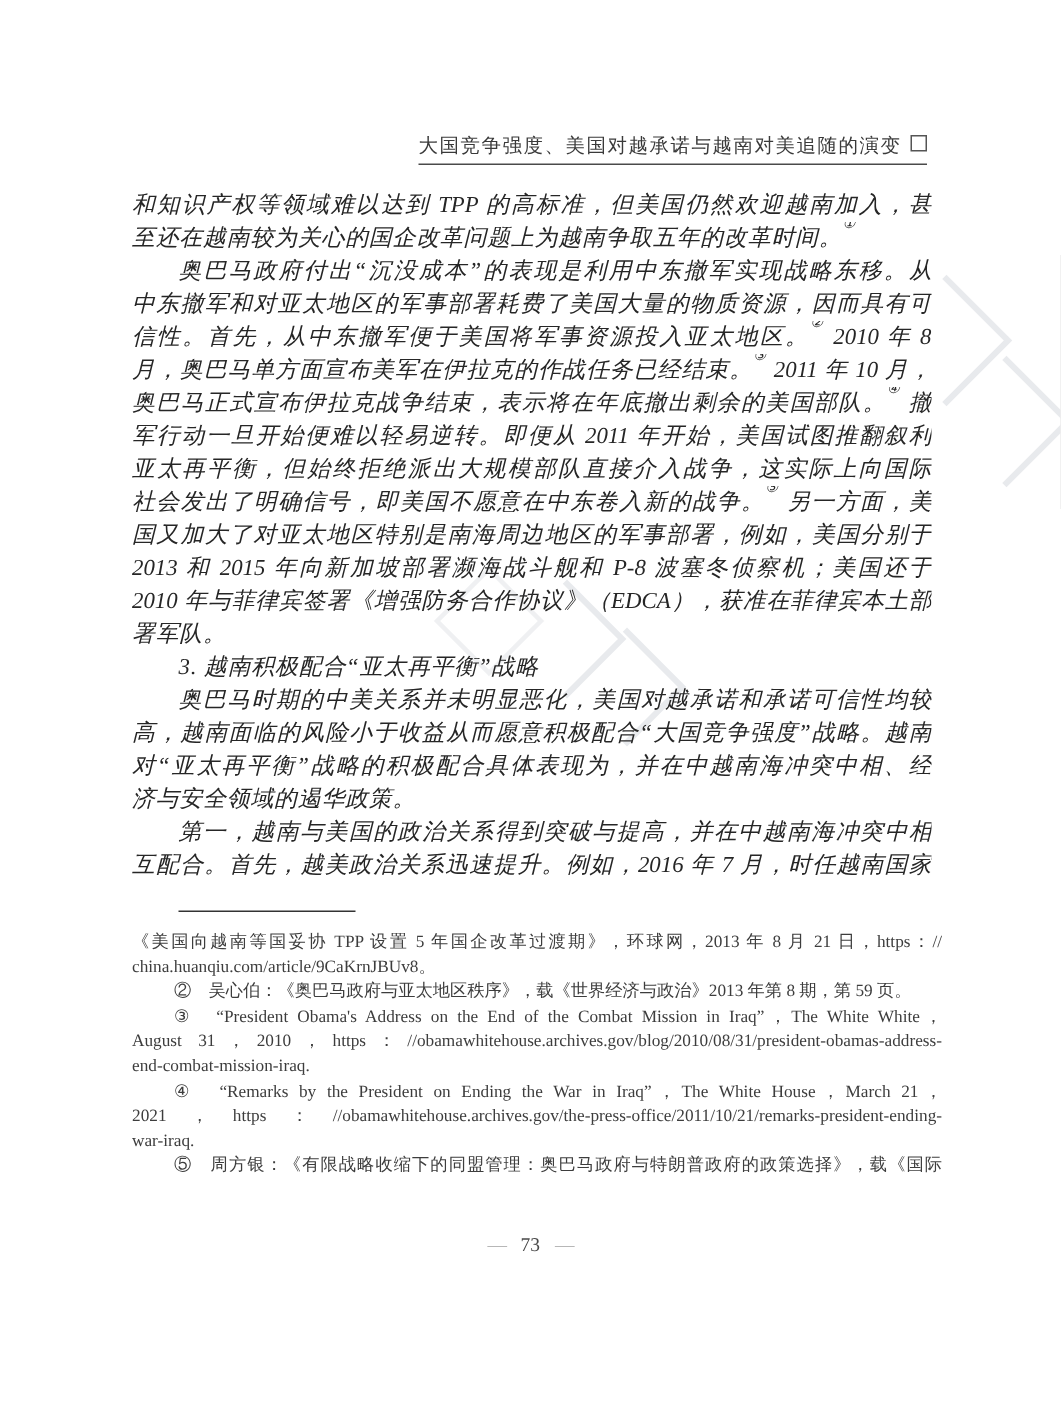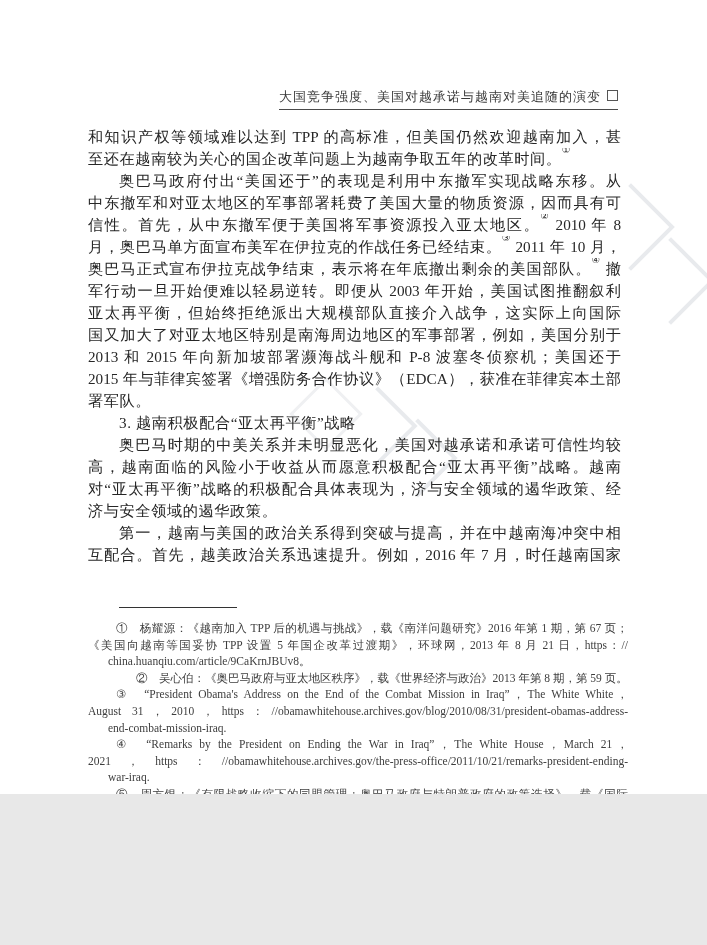--- a/index.html
+++ b/index.html
@@ -1,18 +1,18 @@
 <!DOCTYPE html>
 <html><head>
 <meta charset="utf-8">
 <style>
   html,body{margin:0;padding:0;background:#e8e8e8;}
   .page{
     position:relative;
-    width:707px;height:794px;
+    width:707px;height:945px;
     margin:0 auto;
     background:#ffffff;
     font-family:"Liberation Serif","DejaVu Serif",serif;
     overflow:hidden;
   }
   
   .wm{
     position:absolute;
     border-top:4px solid rgba(203,209,215,0.45);
     border-right:4px solid rgba(203,209,215,0.45);
@@ -40,21 +40,21 @@
     vertical-align:baseline;
   }
   
   .bodytext{
     position:absolute;top:126px;left:88px;width:533px;
     font-size:15.2px;color:#262626;
   }
   .bodytext .tline{
     height:22px;line-height:22px;
     text-align:justify;text-align-last:justify;
-    overflow:hidden;white-space:nowrap;
+    overflow:hidden;white-space:nowrap;font-style:italic;
   }
   .bodytext .tline.end{
     text-align:center;text-align-last:left;
     letter-spacing:0.6px;
   }
   .tline.ind{padding-left:31px;}
   .bodytext sup{
     font-size:9.5px;line-height:1;
     position:relative;top:-5px;
     letter-spacing:0;
@@ -67,21 +67,21 @@
   
   .footnotes{
     position:absolute;top:620px;left:88px;width:540px;
     font-size:11.5px;color:#3d3d3d;
   }
   .footnotes .tline{
     height:16.6px;line-height:16.6px;
     text-align:justify;text-align-last:justify;
     overflow:hidden;white-space:nowrap;
   }
-  .footnotes .tline.end{text-align:center;text-align-last:left;margin-left:20px;}
+  .footnotes .tline.end{text-align:center;text-align-last:left;}
   .footnotes .tline.ind{padding-left:28px;}
   
   .pageno{
     position:absolute;top:822px;left:0;right:0;
     text-align:center;font-size:13px;color:#4a4a4a;
   }
   .pageno .dash{color:#b3b3b3;margin:0 10px;letter-spacing:-1px;}
 </style>
 </head>
 <body>
@@ -94,44 +94,44 @@
   <div class="wm" style="left:350px;top:398px;width:52px;height:52px;"></div>
   <div class="wm" style="left:390px;top:430px;width:52px;height:52px;"></div>
 
   <div class="hdr">
     <span class="hdr-inner"><span>大国竞争强度、美国对越承诺与越南对美追随的演变</span><span class="hdr-box"></span></span>
   </div>
 
   <div class="bodytext">
       <div class="tline">和知识产权等领域难以达到 TPP 的高标准，但美国仍然欢迎越南加入，甚</div>
       <div class="tline end">至还在越南较为关心的国企改革问题上为越南争取五年的改革时间。<sup>①</sup></div>
-      <div class="tline ind">奥巴马政府付出“美国还于”的表现是利用中东撤军实现战略东移。从</div>
+      <div class="tline ind">奥巴马政府付出“沉没成本”的表现是利用中东撤军实现战略东移。从</div>
       <div class="tline">中东撤军和对亚太地区的军事部署耗费了美国大量的物质资源，因而具有可</div>
       <div class="tline">信性。首先，从中东撤军便于美国将军事资源投入亚太地区。<sup>②</sup> 2010 年 8</div>
       <div class="tline">月，奥巴马单方面宣布美军在伊拉克的作战任务已经结束。<sup>③</sup> 2011 年 10 月，</div>
       <div class="tline">奥巴马正式宣布伊拉克战争结束，表示将在年底撤出剩余的美国部队。<sup>④</sup> 撤</div>
-      <div class="tline">军行动一旦开始便难以轻易逆转。即便从 2003 年开始，美国试图推翻叙利</div>
+      <div class="tline">军行动一旦开始便难以轻易逆转。即便从 2011 年开始，美国试图推翻叙利</div>
       <div class="tline">亚太再平衡，但始终拒绝派出大规模部队直接介入战争，这实际上向国际</div>
+      <div class="tline">社会发出了明确信号，即美国不愿意在中东卷入新的战争。<sup>⑤</sup> 另一方面，美</div>
       <div class="tline">国又加大了对亚太地区特别是南海周边地区的军事部署，例如，美国分别于</div>
       <div class="tline">2013 和 2015 年向新加坡部署濒海战斗舰和 P-8 波塞冬侦察机；美国还于</div>
-      <div class="tline">2015 年与菲律宾签署《增强防务合作协议》（EDCA），获准在菲律宾本土部</div>
+      <div class="tline">2010 年与菲律宾签署《增强防务合作协议》（EDCA），获准在菲律宾本土部</div>
       <div class="tline end">署军队。</div>
       <div class="tline ind end">3. 越南积极配合“亚太再平衡”战略</div>
       <div class="tline ind">奥巴马时期的中美关系并未明显恶化，美国对越承诺和承诺可信性均较</div>
-      <div class="tline">高，越南面临的风险小于收益从而愿意积极配合“亚太再平衡”战略。越南</div>
-      <div class="tline">对“亚太再平衡”战略的积极配合具体表现为，济与安全领域的遏华政策、经</div>
+      <div class="tline">高，越南面临的风险小于收益从而愿意积极配合“大国竞争强度”战略。越南</div>
+      <div class="tline">对“亚太再平衡”战略的积极配合具体表现为，并在中越南海冲突中相、经</div>
       <div class="tline end">济与安全领域的遏华政策。</div>
       <div class="tline ind">第一，越南与美国的政治关系得到突破与提高，并在中越南海冲突中相</div>
       <div class="tline">互配合。首先，越美政治关系迅速提升。例如，2016 年 7 月，时任越南国家</div>
     </div>
 
   <div class="fnsep"></div>
 
   <div class="footnotes">
-      <div class="tline ind">①　杨耀源：《越南加入 TPP 后的机遇与挑战》，载《南洋问题研究》2016 年第 1 期，第 67 页；</div>
       <div class="tline">《美国向越南等国妥协 TPP 设置 5 年国企改革过渡期》，环球网，2013 年 8 月 21 日，https：//</div>
       <div class="tline end">china.huanqiu.com/article/9CaKrnJBUv8。</div>
       <div class="tline ind end">②　吴心伯：《奥巴马政府与亚太地区秩序》，载《世界经济与政治》2013 年第 8 期，第 59 页。</div>
       <div class="tline ind">③　“President Obama's Address on the End of the Combat Mission in Iraq”，The White White，</div>
       <div class="tline">August 31，2010，https：//obamawhitehouse.archives.gov/blog/2010/08/31/president-obamas-address-</div>
       <div class="tline end">end-combat-mission-iraq.</div>
       <div class="tline ind">④　“Remarks by the President on Ending the War in Iraq”，The White House，March 21，</div>
       <div class="tline">2021，https：//obamawhitehouse.archives.gov/the-press-office/2011/10/21/remarks-president-ending-</div>
       <div class="tline end">war-iraq.</div>
       <div class="tline ind">⑤　周方银：《有限战略收缩下的同盟管理：奥巴马政府与特朗普政府的政策选择》，载《国际</div>

